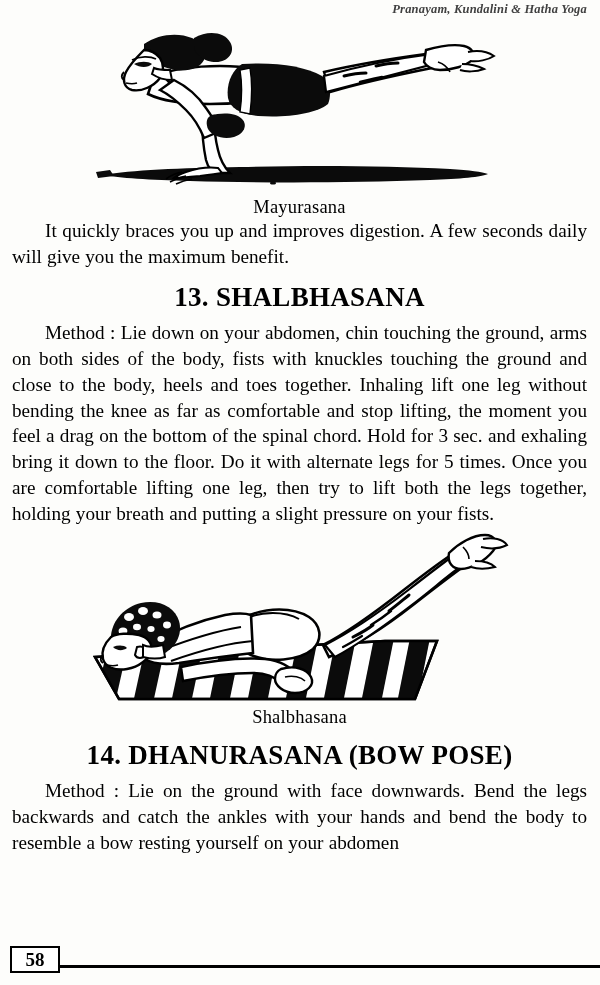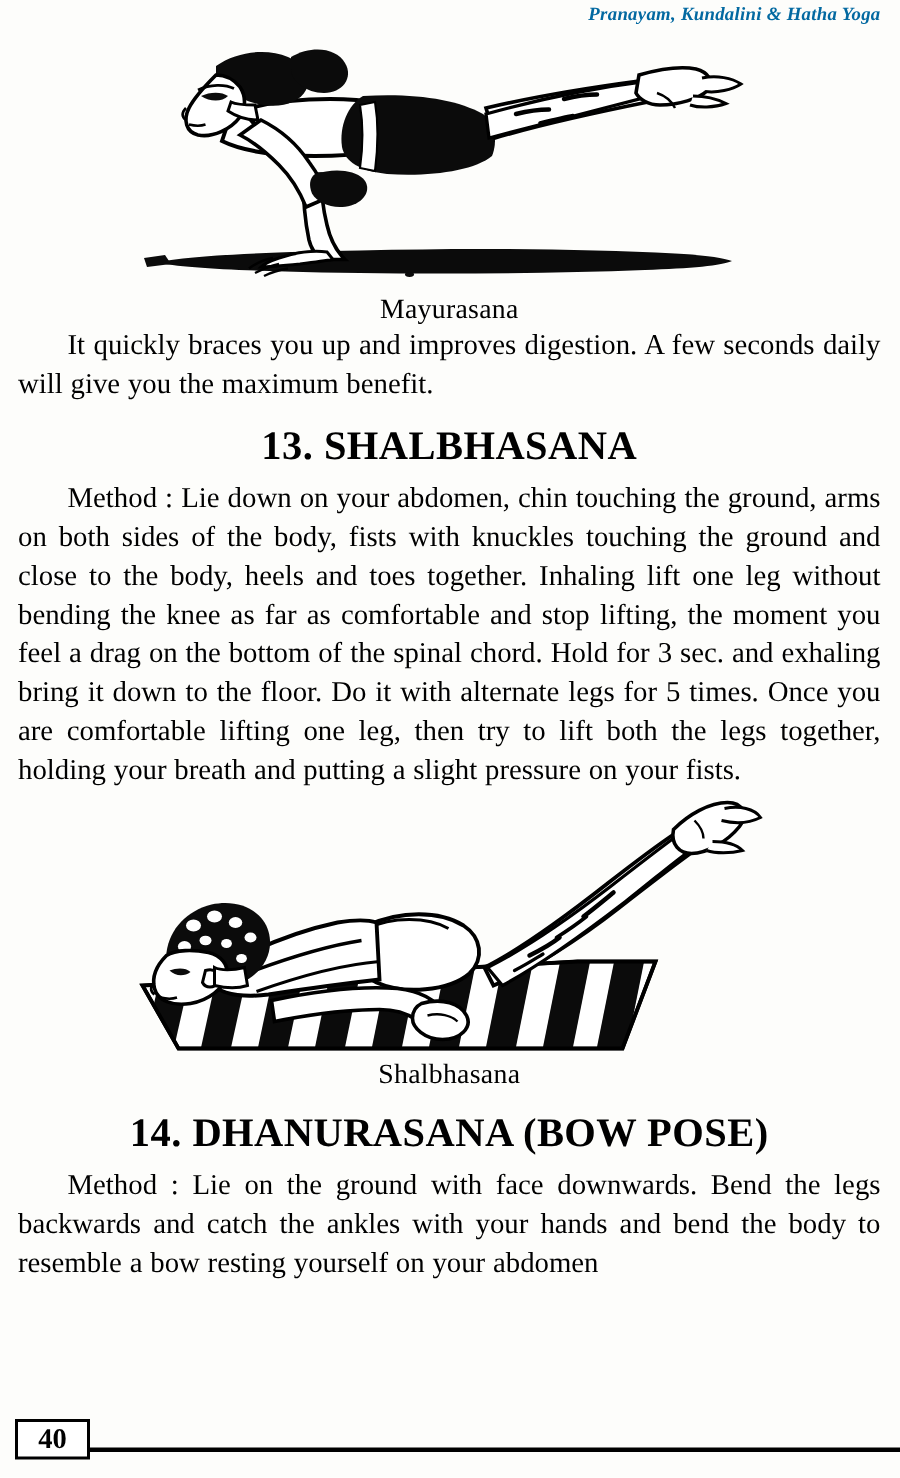--- a/index.html
+++ b/index.html
@@ -26,21 +26,21 @@
   
   .running-header {
     position: absolute;
     top: 2px;
     right: 13px;
     font-size: 12.5px;
     font-weight: bold;
     font-style: italic;
     letter-spacing: 0.2px;
     white-space: nowrap;
-    color: #0369a1;
+    color: #404040;
   }
 
   
   .content {
     position: absolute;
     left: 12px;
     right: 13px;
     top: 20px;
   }
 
@@ -289,17 +289,17 @@
 
     <h2 class="section-heading">14. DHANURASANA (BOW POSE)</h2>
 
     <p class="body-text">
       <span class="lead">Method</span><span> : </span><span>Lie on the ground with face downwards. Bend the legs backwards and catch the ankles with your hands and bend the body to resemble a bow resting yourself on your abdomen</span>
     </p>
 
   </div>
 
   <div class="footer">
-    <div class="page-number-box">40</div>
+    <div class="page-number-box">58</div>
     <div class="footer-rule"></div>
   </div>
 
 </div>
 
 </body></html>

